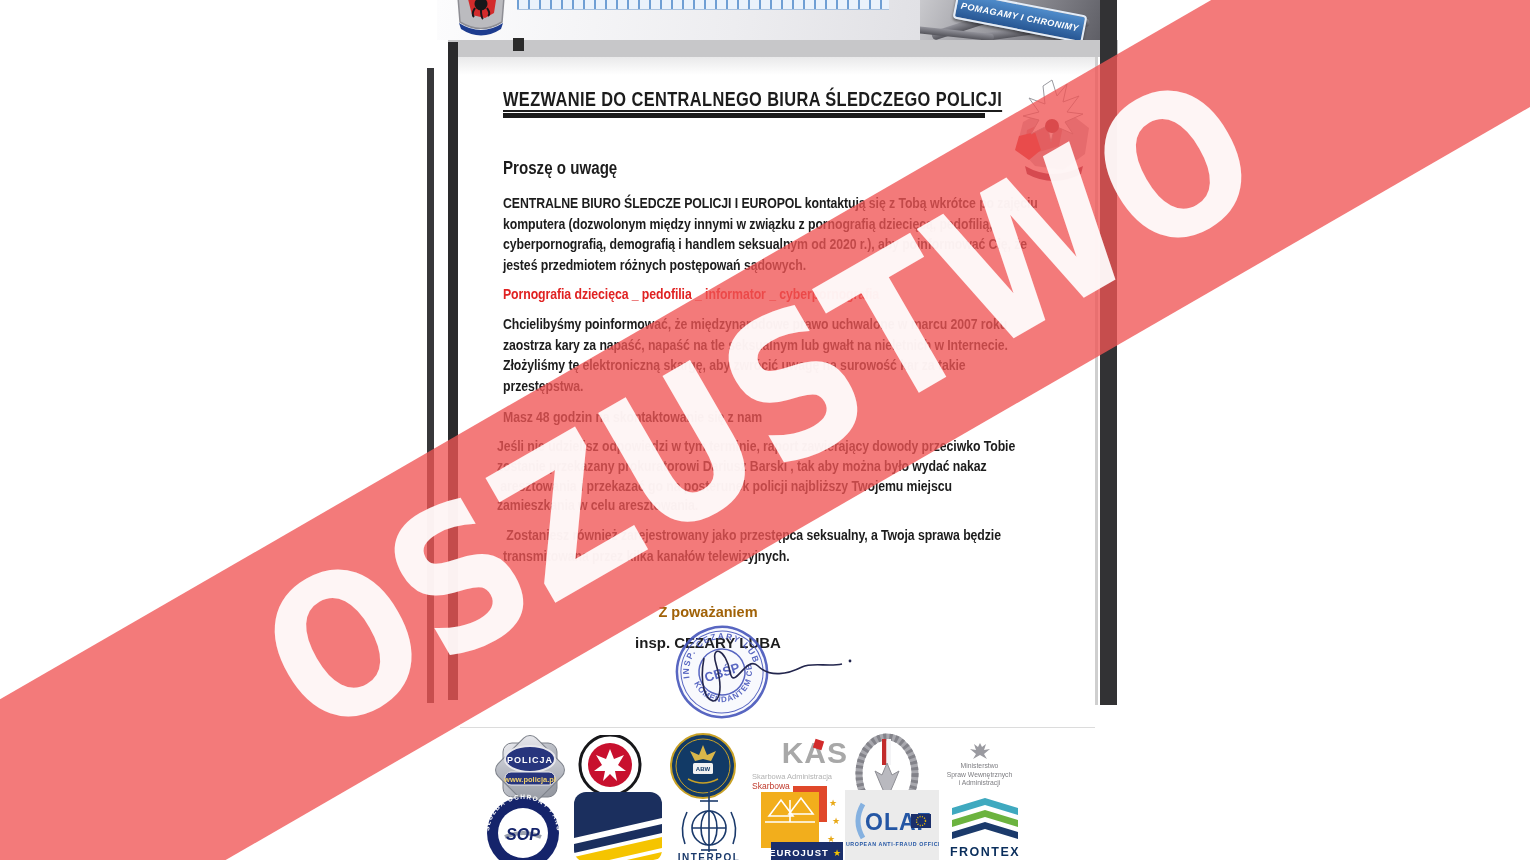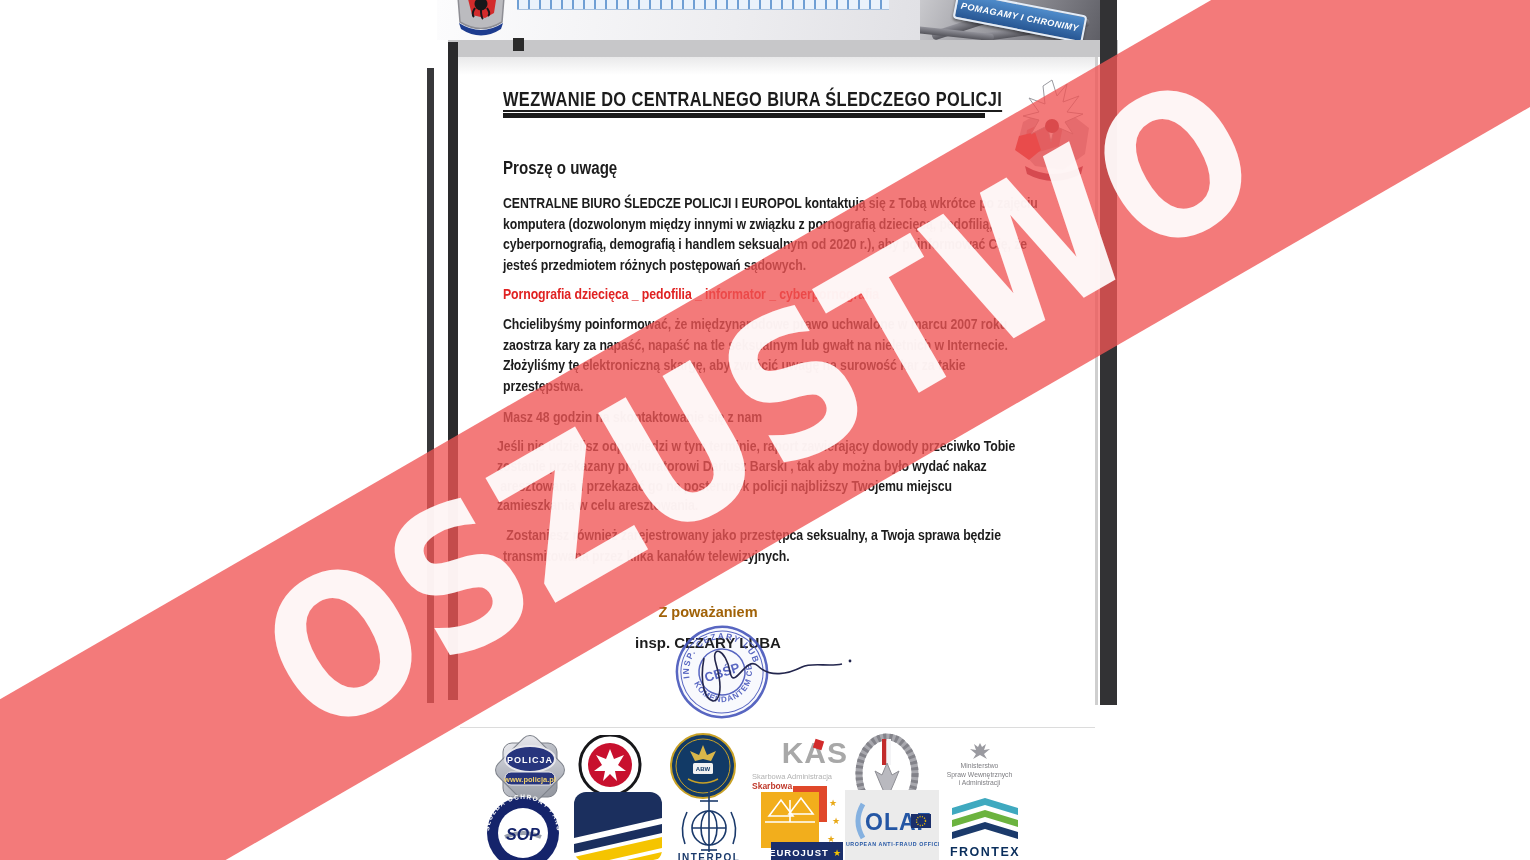--- a/index.html
+++ b/index.html
@@ -47,21 +47,21 @@
   .p3{left:497px;top:436px;line-height:19.8px;}
   .p4{left:503px;top:525px;}
   .closing{left:503px;top:604px;width:410px;text-align:center;font-size:14.5px;font-weight:bold;color:#a16207;}
   .signer{left:503px;top:634px;width:410px;text-align:center;font-size:15px;font-weight:bold;color:#1c1c1c;}
   .sep{left:460px;top:727px;width:635px;height:1px;background:#dcdcdc;}
 
   
   .kas-big{font-size:30px;font-weight:bold;color:#a8a8a8;letter-spacing:1px;line-height:30px;}
   .kas-red{position:absolute;left:62px;top:2px;width:9px;height:9px;background:#d22b2b;transform:rotate(18deg);}
   .kas-l1{font-size:7.5px;color:#b2b2b2;margin-top:4px;}
-  .kas-l2{font-size:8.5px;color:#c0392b;font-weight:bold;}
+  .kas-l2{font-size:8.5px;color:#c0392b;font-weight:normal;}
   .msw{width:95px;text-align:center;}
   .msw div{font-size:6.8px;color:#7e7e82;line-height:8.5px;}
 
   
   .band{left:760px;top:406px;width:2600px;height:252px;margin-left:-1300px;margin-top:-126px;
     transform:rotate(-30deg);background:rgba(240,84,84,.78);
     display:flex;align-items:center;justify-content:center;z-index:50;}
   .band .word{display:inline-block;transform:scaleX(.86);
     font-size:196px;font-weight:bold;letter-spacing:2px;
     color:rgba(255,255,255,.92);font-family:"DejaVu Sans",sans-serif;white-space:nowrap;}

